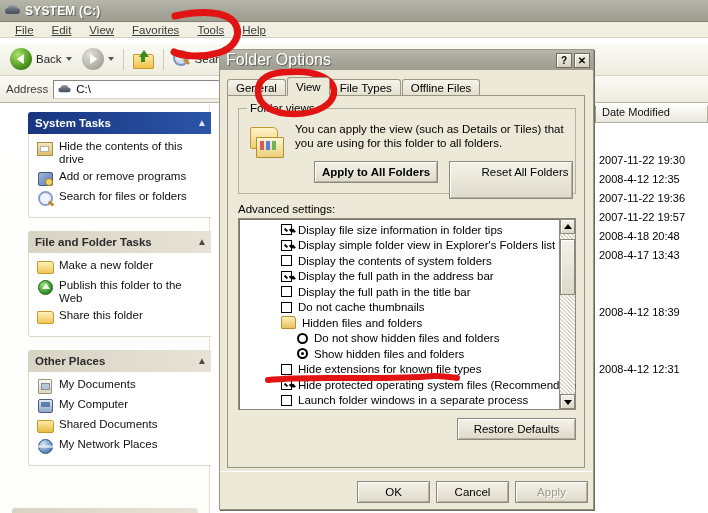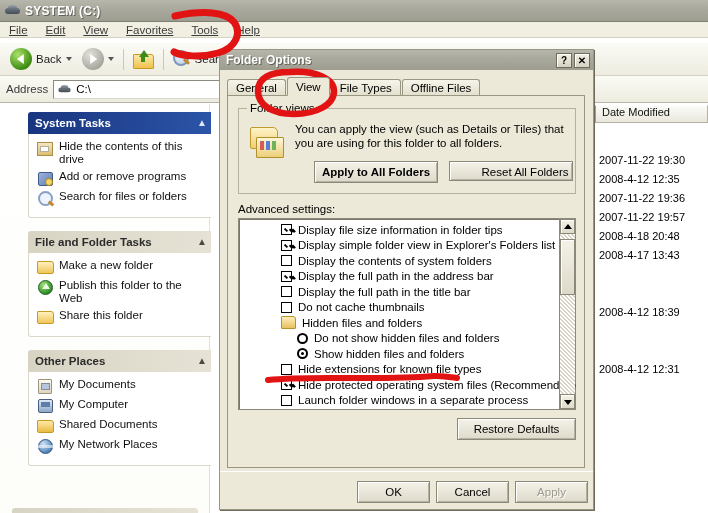--- a/index.html
+++ b/index.html
@@ -24,21 +24,21 @@
   .drive-ico i{position:absolute;display:block;}
   .drive-ico i.b{left:0;top:4px;width:15px;height:6px;border-radius:3px/3px;
      background:linear-gradient(to bottom,#6f7a86,#444c55);}
   .drive-ico i.t{left:3px;top:1px;width:9px;height:5px;border-radius:50%;
      background:linear-gradient(to bottom,#9aa3ad,#5b636c);}
 
   
   .menubar{
     position:absolute;left:0;top:22px;width:708px;height:16px;
     background:#f1efe2;border-bottom:1px solid #d6d2c2;
-    display:flex;align-items:flex-start;box-sizing:border-box;
+    display:flex;align-items:flex-start;padding-left:6px;box-sizing:border-box;
   }
   .menubar .mi{padding:2px 9px;color:#3b3b3b;font-size:11.5px;}
   .menubar .mi u{text-decoration:underline;}
 
   
   .toolbar{
     position:absolute;left:0;top:43px;width:708px;height:33px;
     background:linear-gradient(to bottom,#fbfbf6,#eeece0);
     border-bottom:1px solid #d6d2c2;display:flex;align-items:center;
     padding-left:6px;box-sizing:border-box;gap:2px;
@@ -132,21 +132,21 @@
   .details-clip .tg-head{height:22px;border-radius:3px 3px 0 0;}
 
   
   .dlg{
     position:absolute;left:219px;top:49px;width:375px;height:461px;
     background:#ece9d8;border:1px solid #9a9684;
     box-shadow:1px 1px 0 #6e6a5c;box-sizing:border-box;
   }
   .dlg-tb{height:20px;background:linear-gradient(to bottom,#b6b6ac 0%,#a8a89c 45%,#9d9d90 100%);
     display:flex;align-items:center;justify-content:space-between;padding:0 3px 0 6px;box-sizing:border-box;}
-  .dlg-tb .t{font-weight:bold;font-size:12px;color:#fff;text-shadow:1px 1px 0 rgba(90,90,84,.9);}
+  .dlg-tb .t{font-weight:normal;font-size:16px;color:#fff;text-shadow:1px 1px 0 rgba(90,90,84,.9);}
   .dlg-tb .btns{display:flex;gap:2px;}
   .tbtn{width:16px;height:15px;background:linear-gradient(to bottom,#f2f0e4,#d6d2c2);
     border:1px solid #6f6b5e;box-shadow:inset 1px 1px 0 #fff;font-size:10px;line-height:13px;
     text-align:center;color:#000;box-sizing:border-box;font-weight:bold;}
 
   .tabstrip{position:absolute;left:7px;top:27px;width:358px;height:19px;display:flex;align-items:flex-end;}
   .tab{height:17px;padding:0 8px;background:linear-gradient(to bottom,#f6f4e9,#e2dfcd);
     border:1px solid #9a9684;border-bottom:none;border-radius:3px 3px 0 0;margin-right:1px;
     font-size:11.5px;line-height:16px;color:#000;box-sizing:border-box;}
   .tab.active{height:19px;line-height:18px;background:#ece9d8;border-bottom:1px solid #ece9d8;position:relative;z-index:3;}
@@ -165,21 +165,21 @@
   .fv-ico .front i{position:absolute;top:3px;width:4px;height:9px;}
   .fv-ico .front i:nth-child(1){left:3px;background:#d85b5b;}
   .fv-ico .front i:nth-child(2){left:9px;background:#5b7fd8;}
   .fv-ico .front i:nth-child(3){left:15px;background:#6fb35b;}
   .fv-txt{position:absolute;left:56px;top:13px;width:272px;font-size:11.5px;line-height:14px;color:#000;}
   .btn{background:linear-gradient(to bottom,#f4f2e8,#dedacb);border:1px solid #8c887a;
     box-shadow:inset 1px 1px 0 #fff, inset -1px -1px 0 #b5b1a2;
     font-size:11.5px;text-align:center;color:#000;box-sizing:border-box;}
   .btn.disabled{color:#9c998d;text-shadow:1px 1px 0 #fff;}
   .fv-b1{position:absolute;left:75px;top:52px;width:124px;height:22px;line-height:20px;font-weight:bold;}
-  .fv-b2{position:absolute;left:210px;top:52px;width:124px;height:20px;line-height:20px;padding-left:28px;}
+  .fv-b2{position:absolute;left:210px;top:52px;width:124px;height:38px;line-height:20px;padding-left:28px;}
 
   .adv-lbl{position:absolute;left:10px;top:107px;font-size:11.5px;color:#000;}
   .advbox{position:absolute;left:10px;top:122px;width:338px;height:192px;background:#fff;
     border:1px solid #8c887a;box-shadow:inset 1px 1px 0 #7b7769;box-sizing:border-box;}
   .advlist{position:absolute;left:16px;top:0;width:320px;height:100%;padding:3px 0 16px 2px;box-sizing:border-box;}
   .arow{height:15.5px;display:flex;align-items:center;gap:6px;padding-left:24px;position:relative;}
   .arow .txt{font-size:11.5px;color:#000;white-space:nowrap;}
   .chk{width:11px;height:11px;border:1px solid #000;background:#fff;box-sizing:border-box;position:relative;flex:0 0 11px;}
   .chk.on:after{content:"";position:absolute;left:2px;top:4px;width:4px;height:2px;background:#000;
     transform:rotate(45deg);box-shadow:4px -3px 0 0 #000,5px -4px 0 0 #000,6px -5px 0 0 #000;}

